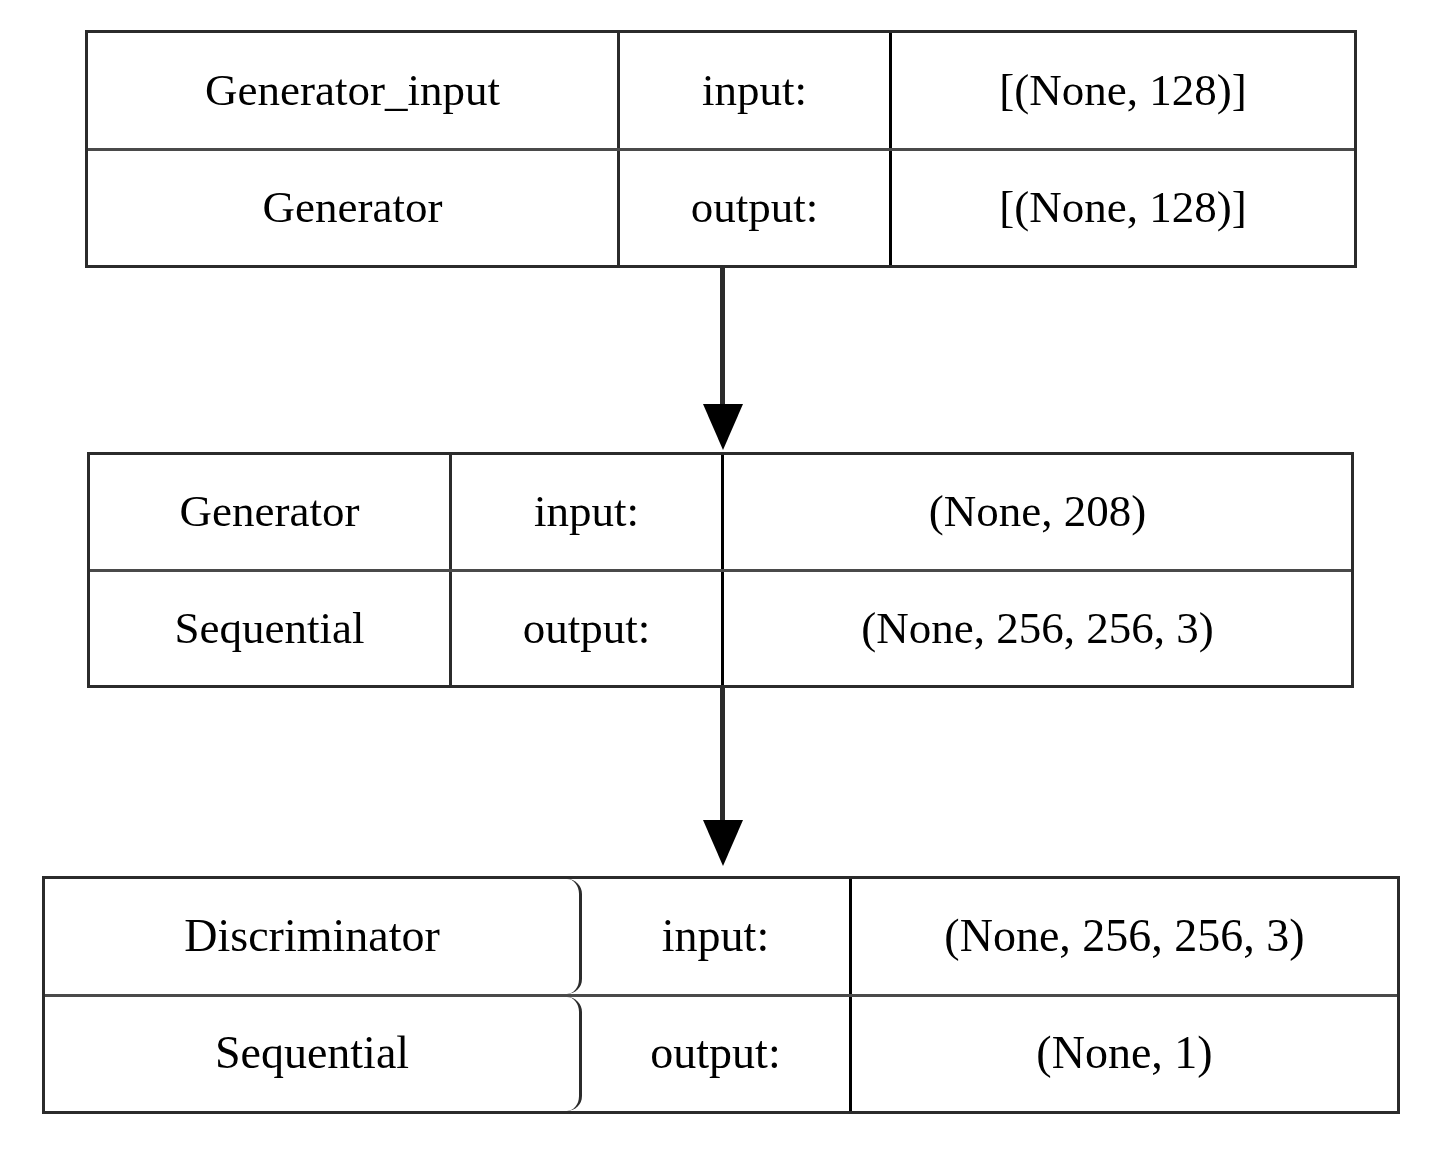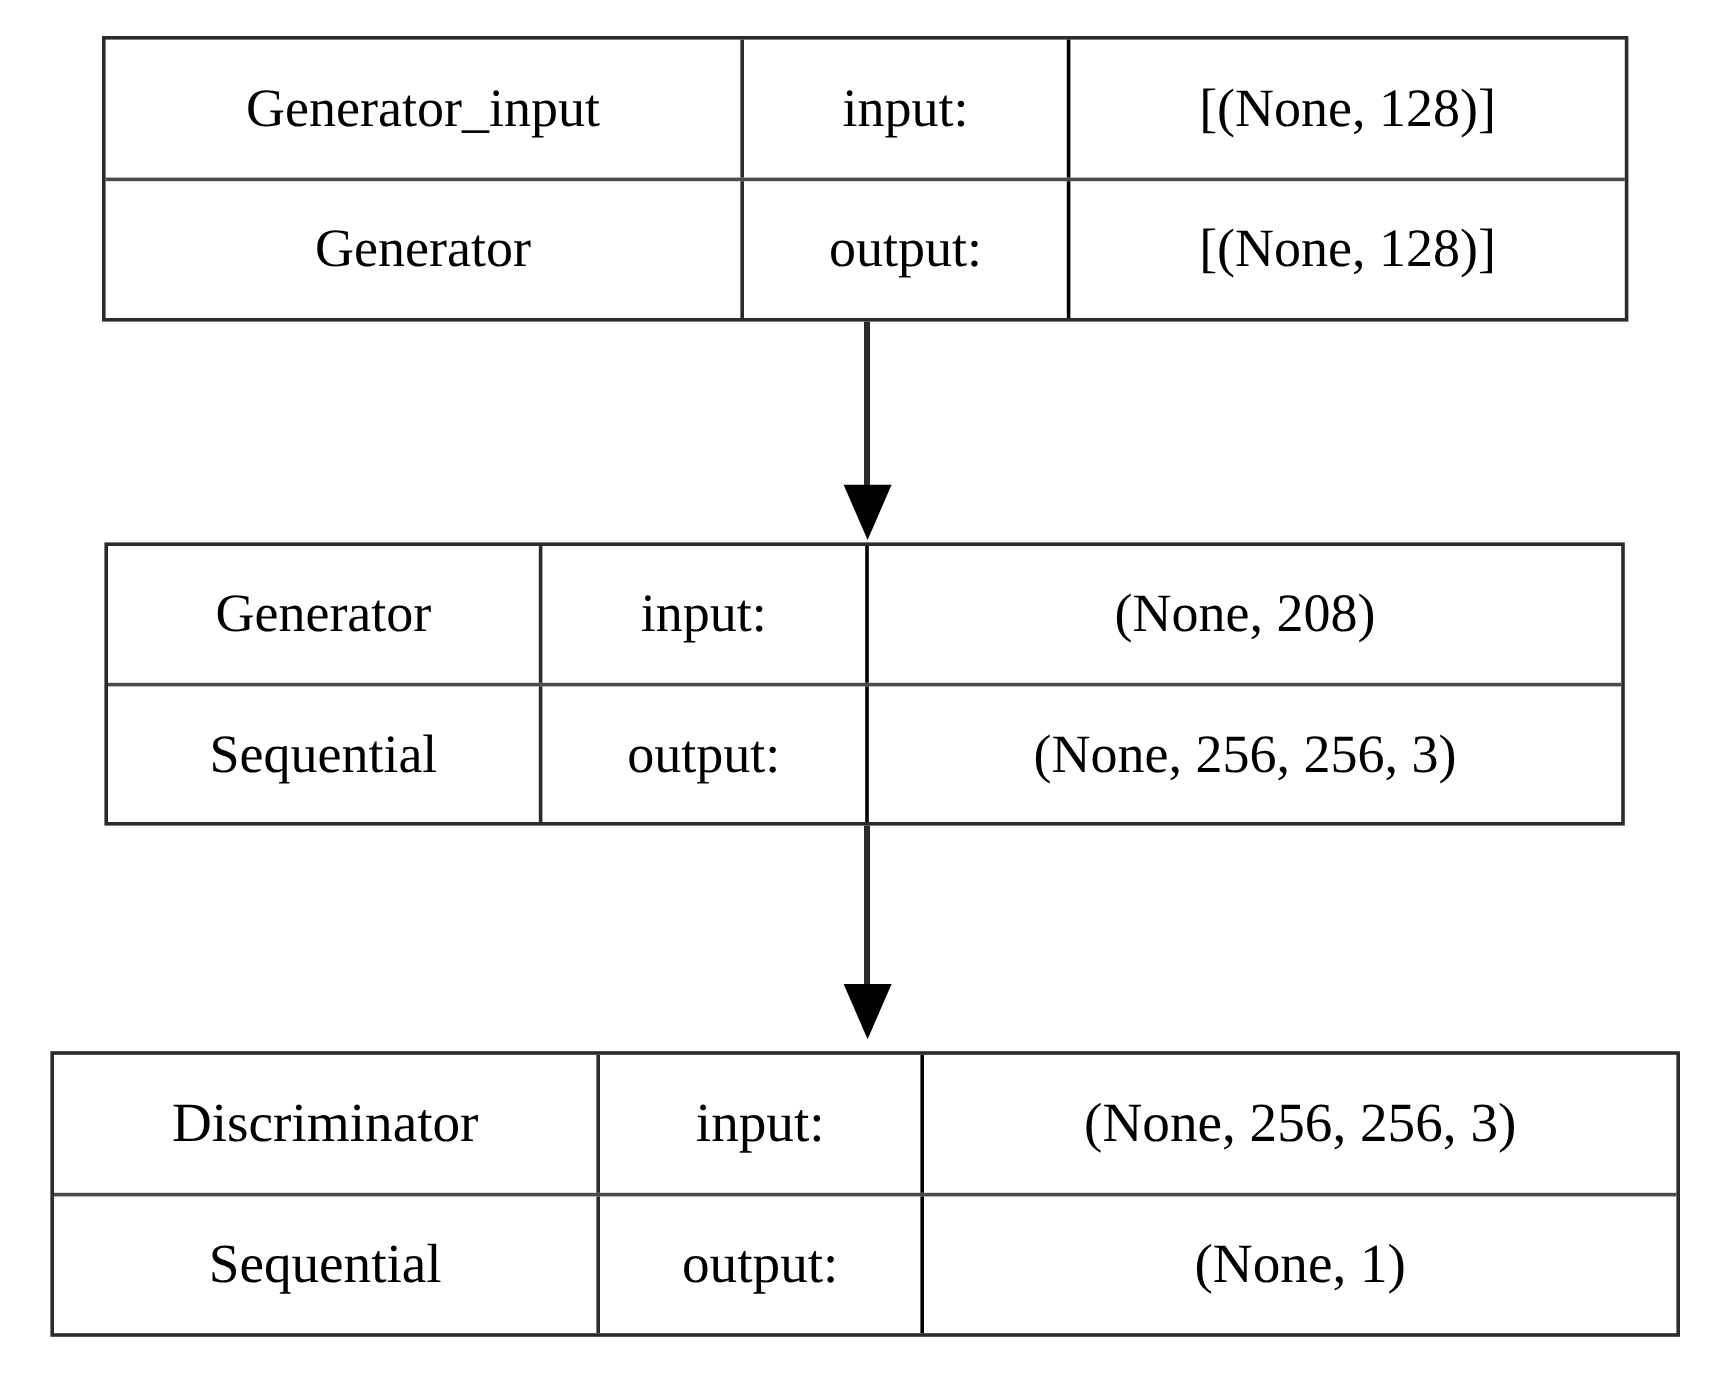--- a/index.html
+++ b/index.html
@@ -62,21 +62,21 @@
     flex: 1 1 auto;
   }
 
   
   #node-generator-input .col-name  { width: 532px; }
   #node-generator-input .col-label { width: 272px; }
 
   #node-generator .col-name  { width: 362px; }
   #node-generator .col-label { width: 272px; }
 
-  #node-discriminator .col-name  { width: 455px; }
+  #node-discriminator .col-name  { width: 537px; border-radius: 15px; }
   #node-discriminator .col-label { width: 270px; }
 
   
   #node-generator-input {
     left: 85px;
     top: 30px;
     width: 1272px;
     height: 238px;
   }
   #node-generator {

